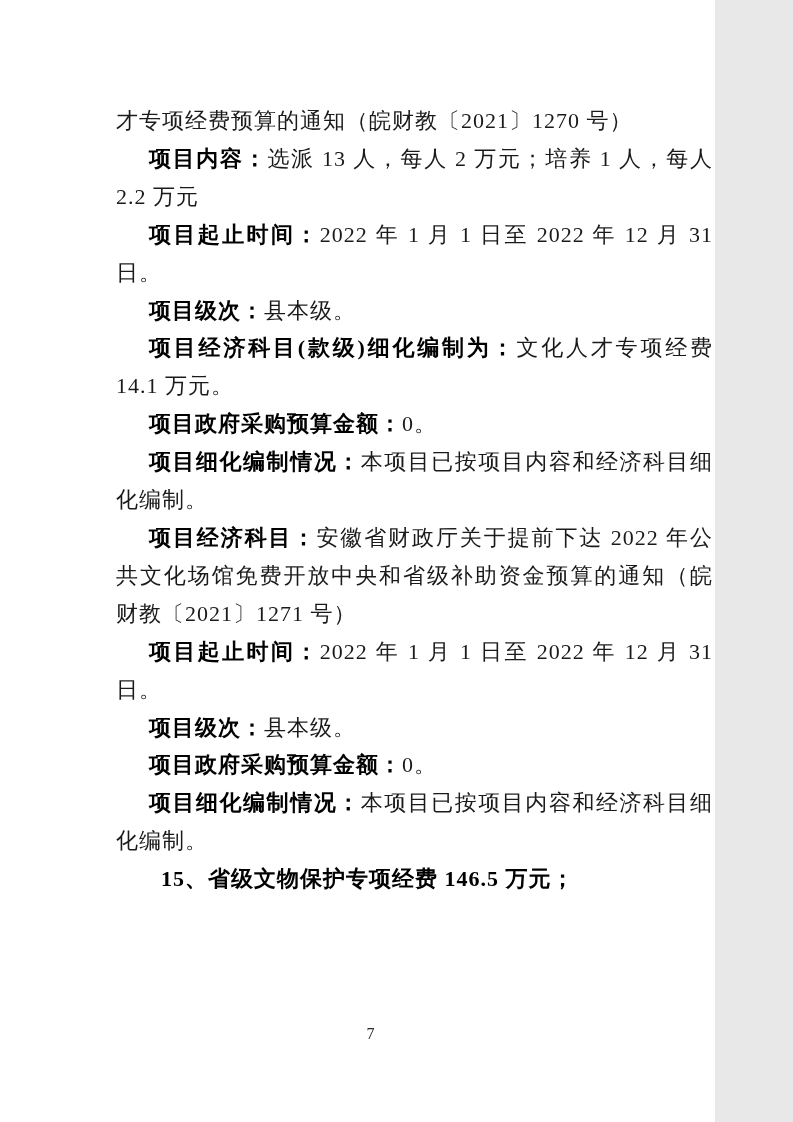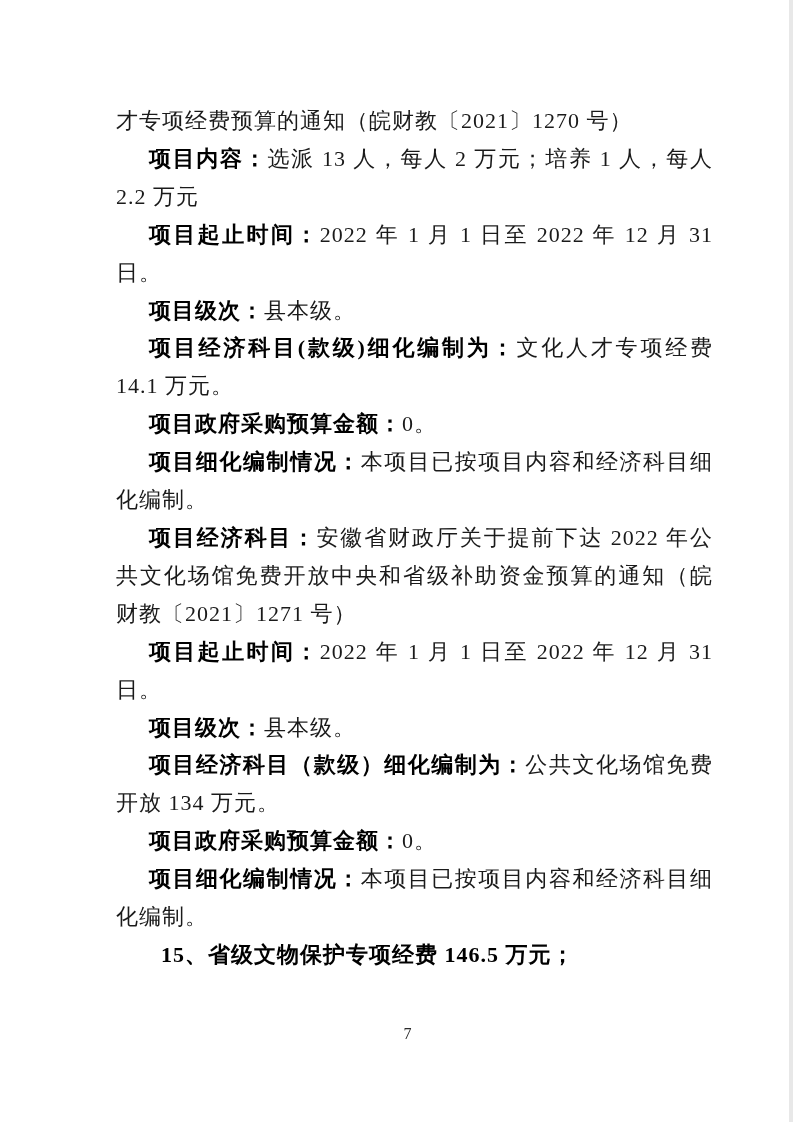--- a/index.html
+++ b/index.html
@@ -2,21 +2,21 @@
 <html><head>
 <meta charset="utf-8">
 <style>
   html, body {
     margin: 0;
     padding: 0;
     background: #e8e8e8;
   }
   .page {
     position: relative;
-    width: 789px;
+    width: 715px;
     height: 1122px;
     background: #ffffff;
     overflow: hidden;
     font-family: "Liberation Serif", "DejaVu Serif", serif;
     color: #1a1a1a;
   }
   .content {
     position: absolute;
     left: 116px;
     top: 102px;
@@ -55,19 +55,18 @@
       <p class="plain"><span>才专项经费预算的通知（皖财教〔2021〕1270 号）</span></p>
       <p class="indent"><b>项目内容：</b><span>选派 13 人，每人 2 万元；培养 1 人，每人 2.2 万元</span></p>
       <p class="indent"><b>项目起止时间：</b><span>2022 年 1 月 1 日至 2022 年 12 月 31 日。</span></p>
       <p class="indent"><b>项目级次：</b><span>县本级。</span></p>
       <p class="indent"><b>项目经济科目(款级)细化编制为：</b><span>文化人才专项经费 14.1 万元。</span></p>
       <p class="indent"><b>项目政府采购预算金额：</b><span>0。</span></p>
       <p class="indent"><b>项目细化编制情况：</b><span>本项目已按项目内容和经济科目细化编制。</span></p>
       <p class="indent"><b>项目经济科目：</b><span>安徽省财政厅关于提前下达 2022 年公共文化场馆免费开放中央和省级补助资金预算的通知（皖财教〔2021〕1271 号）</span></p>
       <p class="indent"><b>项目起止时间：</b><span>2022 年 1 月 1 日至 2022 年 12 月 31 日。</span></p>
       <p class="indent"><b>项目级次：</b><span>县本级。</span></p>
-      <p class="indent"><b>项目经济科目（款级）细化编制为：</b><span>公共文化场馆免费开放 134 万元。</span></p>
       <p class="indent"><b>项目政府采购预算金额：</b><span>0。</span></p>
       <p class="indent"><b>项目细化编制情况：</b><span>本项目已按项目内容和经济科目细化编制。</span></p>
       <p class="heading"><b>15、省级文物保护专项经费 146.5 万元；</b></p>
     </div>
   <div class="page-number">7</div>
 </div>
 
 </body></html>

